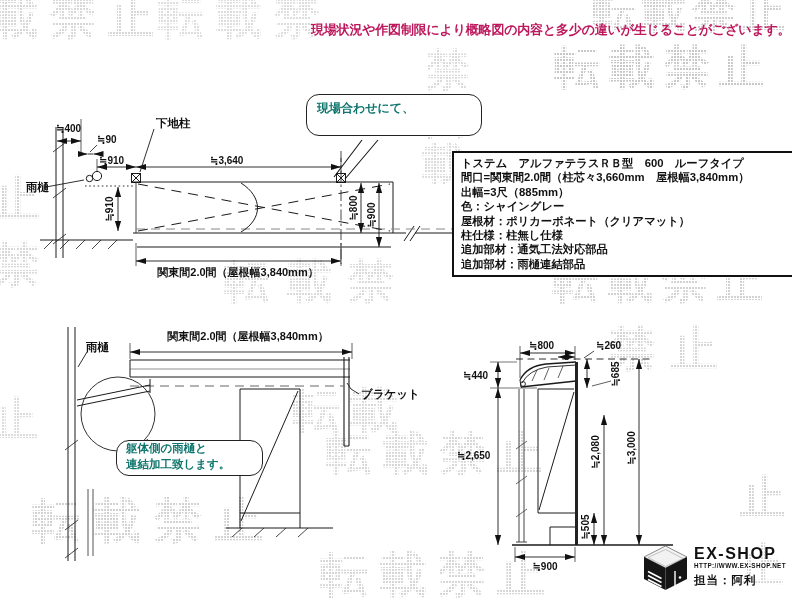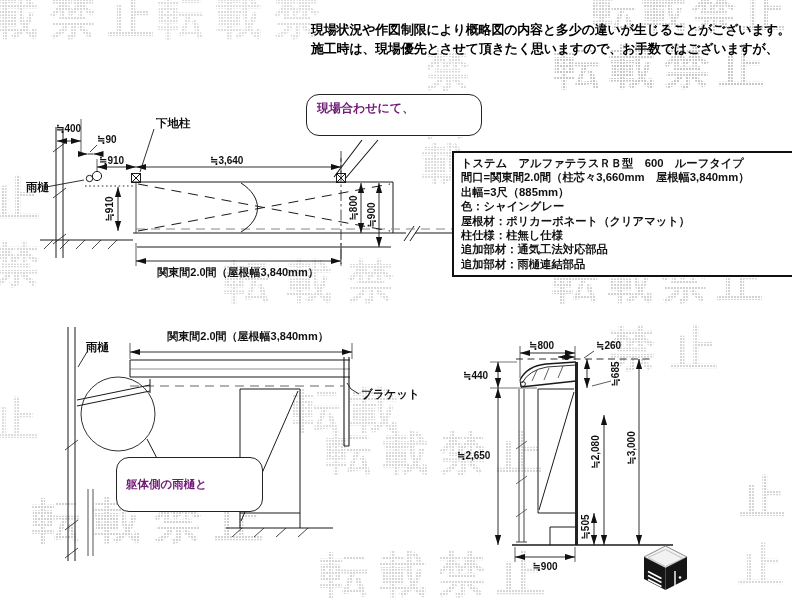--- a/index.html
+++ b/index.html
@@ -22,37 +22,37 @@
     background-size:3px 3px;
   }
   
   svg.draw{position:absolute;z-index:2;}
   .dt{font:600 10px "Liberation Sans","DejaVu Sans",sans-serif;fill:#111;}
   .dt2{font:600 11px "Liberation Sans","DejaVu Sans",sans-serif;fill:#111;}
   .lbl{font:600 11.5px "Liberation Sans","DejaVu Sans",sans-serif;fill:#111;}
   
   .notice{
     position:absolute;left:311px;top:21px;z-index:3;
-    font-size:13px;line-height:18.5px;font-weight:600;color:#000000;
+    font-size:13px;line-height:18.5px;font-weight:600;color:#be185d;
     white-space:nowrap;letter-spacing:-0.2px;
   }
   .specbox{
     position:absolute;left:452px;top:151px;width:334px;z-index:3;
     border:2.2px solid #111;background:#fff;
     padding:3px 6px 4px 7px;
     font-size:11.3px;line-height:14.4px;font-weight:600;color:#111;
     white-space:nowrap;
   }
   .callout{
     position:absolute;z-index:3;background:#fff;
     border:1.6px solid #222;border-radius:13px;
-    font-weight:600;color:#701a75;
+    font-weight:600;color:#0f766e;
   }
   .callout.c1{left:306px;top:94px;width:164px;height:35px;font-size:12px;line-height:16.5px;padding:5px 0 0 10px;}
-  .callout.c2{left:116px;top:457px;width:136px;height:34px;font-size:11.5px;line-height:15.5px;padding:19px 0 0 9px;}
+  .callout.c2{left:116px;top:440px;width:136px;height:34px;font-size:11.5px;line-height:15.5px;padding:0 0 0 9px;}
   
   .logo{position:absolute;left:642px;top:545px;z-index:3;display:flex;align-items:flex-start;}
   .logo .txt{margin-left:5px;color:#111;}
   .logo .t1{font-size:16px;font-weight:bold;letter-spacing:1.5px;line-height:17px;}
   .logo .t2{font-size:6.3px;font-weight:bold;letter-spacing:0.4px;line-height:8px;}
   .logo .t3{font-size:11.5px;font-weight:600;margin-top:3px;letter-spacing:1px;}
 </style>
 </head>
 <body>
 
@@ -73,21 +73,20 @@
   <span class="wm" style="left:-8px;top:396px;font-size:46px;color:#dcdcdc">止</span>
   <span class="wm" style="left:326px;top:430px;font-size:46px;letter-spacing:11px;color:#d8d8d8">転載禁止</span>
   <span class="wm" style="left:740px;top:474px;font-size:46px;color:#d4d4d4">止</span>
   <span class="wm" style="left:32px;top:496px;font-size:48px;letter-spacing:13px;color:#d2d2d2">転載禁止</span>
   <span class="wm" style="left:320px;top:550px;font-size:48px;letter-spacing:11px;color:#d6d6d6">転載禁止</span>
   <span class="wm" style="left:738px;top:542px;font-size:46px;color:#dadada">止</span>
 </div>
 
 <div class="notice">
   <div>現場状況や作図制限により概略図の内容と多少の違いが生じることがございます。</div>
-  <div>施工時は、現場優先とさせて頂きたく思いますので、お手数ではございますが、</div>
 </div>
 
 <div class="callout c1">
   <div>現場合わせにて、</div>
 </div>
 
 <div class="specbox">
   <div>トステム　アルファテラスＲＢ型　600　ルーフタイプ</div>
   <div>間口=関東間2.0間（柱芯々3,660mm　屋根幅3,840mm）</div>
   <div>出幅=3尺（885mm）</div>
@@ -211,20 +210,21 @@
       <path d="M232,537 l10,-9 M254,537 l10,-9 M276,537 l10,-9 M298,537 l10,-9" stroke-width="0.8"></path>
     </g>
   </g>
   <text class="dt2" x="248" y="340" text-anchor="middle">関東間2.0間（屋根幅3,840mm）</text>
   <text class="lbl" x="86" y="351">雨樋</text>
   <text class="lbl" x="361" y="398">ブラケット</text>
 </svg>
 
 <div class="callout c2">
   <div>躯体側の雨樋と</div>
+  <div>連結加工致します。</div>
 </div>
 
 <svg class="draw" style="left:440px;top:330px" width="252" height="252" viewBox="440 330 252 252">
   <defs>
     <marker id="scE" markerUnits="userSpaceOnUse" markerWidth="11" markerHeight="8" refX="10" refY="3.5" orient="auto">
         <path d="M0,0.4 L10,3.5 L0,6.6 Z" fill="#111"></path>
       </marker>
     <marker id="scS" markerUnits="userSpaceOnUse" markerWidth="11" markerHeight="8" refX="10" refY="3.5" orient="auto-start-reverse">
         <path d="M0,0.4 L10,3.5 L0,6.6 Z" fill="#111"></path>
       </marker>
@@ -280,13 +280,18 @@
 <div class="logo">
   <svg width="47" height="47" viewBox="0 0 47 47">
     <polygon points="23.5,1 45,12 23.5,23 2,12" fill="#f2f2f2" stroke="#8a8a8a" stroke-width="1"></polygon>
     <polygon points="23.5,4.5 41,13.5 23.5,21.5 6,12.5" fill="none" stroke="#b5b5b5" stroke-width="0.8"></polygon>
     <polygon points="2,12 23.5,23 23.5,45 2,34" fill="#151515"></polygon>
     <polygon points="45,12 23.5,23 23.5,45 45,34" fill="#151515"></polygon>
     <path d="M6,26.5 L19.5,33.5 M6,30.5 L19.5,37.5 M6,34.5 L19.5,41.5" stroke="#ffffff" stroke-width="1.5" fill="none"></path>
     <path d="M33,26 V42" stroke="#ffffff" stroke-width="1.4" fill="none"></path>
     <circle cx="38" cy="32.5" r="1.3" fill="#ffffff"></circle>
   </svg>
+  <div class="txt">
+    <div class="t1">EX-SHOP</div>
+    <div class="t2">HTTP://WWW.EX-SHOP.NET</div>
+    <div class="t3">担当：阿利</div>
+  </div>
 </div>
 
 </body></html>

